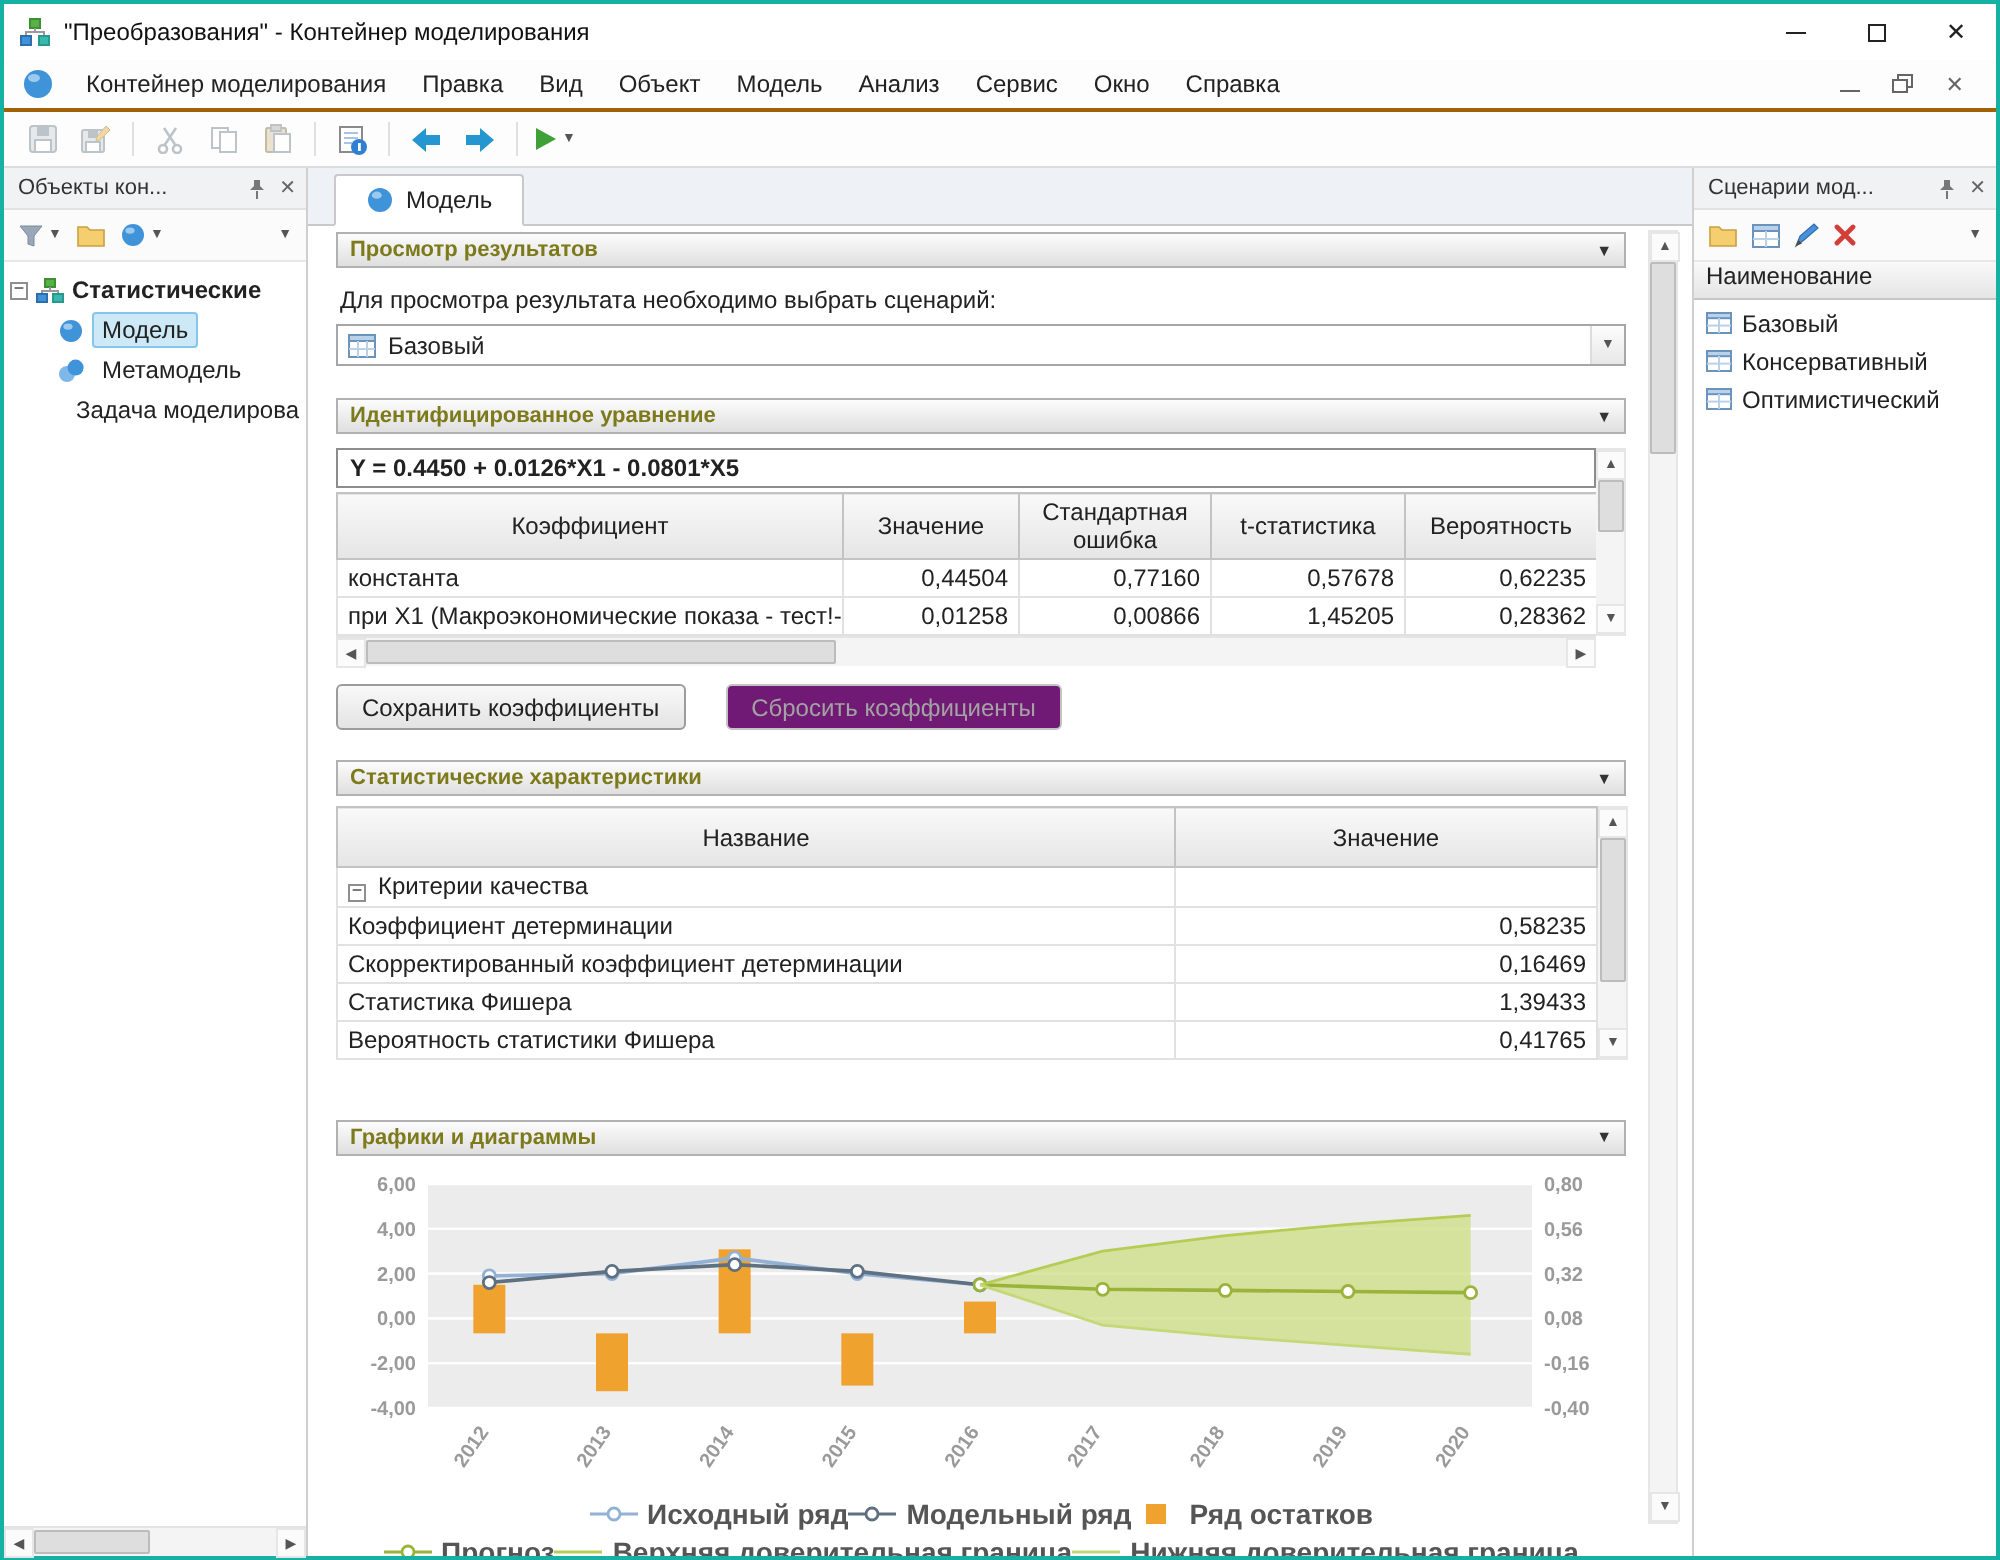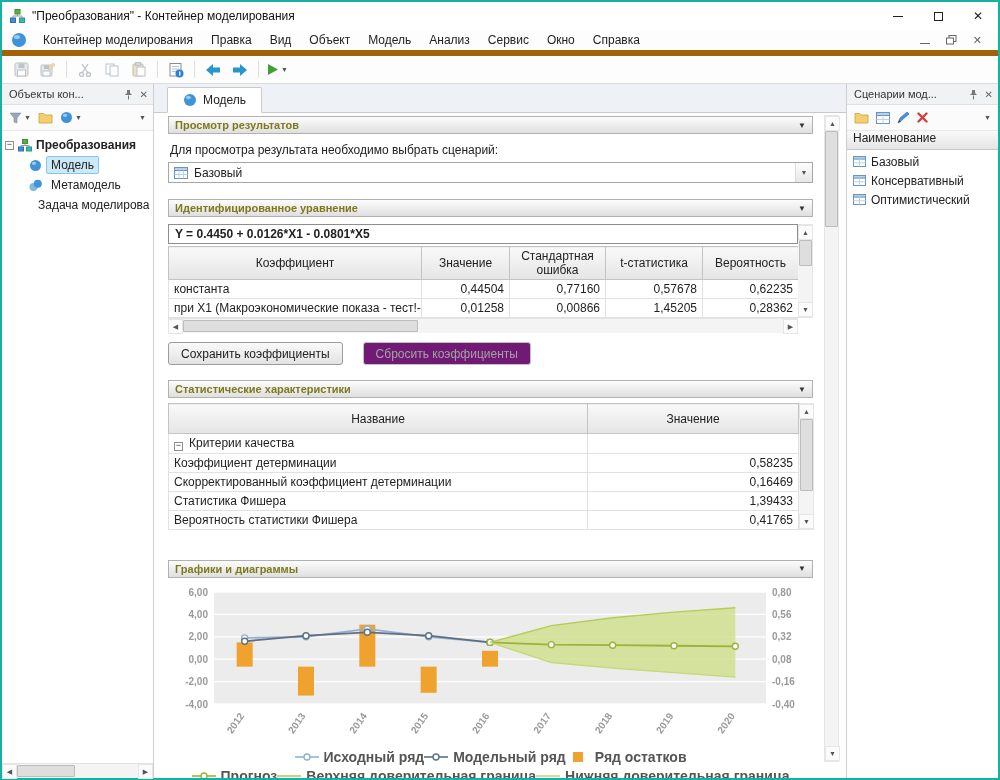--- a/index.html
+++ b/index.html
@@ -11,21 +11,21 @@
 
   
   .titlebar{height:28px;display:flex;align-items:center;gap:7px;padding-left:8px;background:#fff;}
   .titlebar .title{font-size:12px;color:#111;}
   .win-controls{margin-left:auto;display:flex;height:100%;}
   .wbtn{width:40px;height:100%;display:flex;align-items:center;justify-content:center;color:#222;font-size:12px;}
   .glyph-min{width:10px;height:1px;background:#222;display:inline-block;}
   .glyph-max{width:9px;height:9px;border:1px solid #222;display:inline-block;}
 
   
-  .menubar{height:26px;display:flex;align-items:center;background:#fdfdfd;border-bottom:6px solid #a16207;padding:0 4px;}
+  .menubar{height:26px;display:flex;align-items:center;background:#fdfdfd;border-bottom:2px solid #a16207;padding:0 4px;}
   .app-menu-btn{width:26px;height:22px;display:flex;align-items:center;justify-content:center;margin-right:2px;}
   .menu-item{padding:4px 9px;white-space:nowrap;}
   .mdi{margin-left:auto;display:flex;align-items:center;gap:16px;padding-right:12px;color:#666;}
 
   
   .toolbar{height:28px;display:flex;align-items:center;background:#fdfdfd;border-bottom:1px solid #dcdcdc;padding:0 6px;gap:1px;}
   .tbtn{min-width:26px;height:24px;display:flex;align-items:center;justify-content:center;border-radius:2px;}
   .tbtn.dis{opacity:.5;}
   .tsep{width:1px;height:17px;background:#e0e0e0;margin:0 4px;}
   .caret{font-size:7px;color:#555;margin-left:2px;}
@@ -272,21 +272,21 @@
       </div>
       <div class="tree">
         <div class="tree-row">
           <span class="exp"></span>
           <svg width="14" height="13">
               <rect x="4.5" y="0.5" width="5" height="4" fill="#57b147" stroke="#3e8f33"></rect>
               <path d="M7 4.5 v2 M3 8 V6.5 h8 V8" stroke="#9a9a9a" fill="none"></path>
               <rect x="0.5" y="8" width="5" height="4" fill="#3f93d9" stroke="#2d6fae"></rect>
               <rect x="8.5" y="8" width="5" height="4" fill="#39b8ad" stroke="#279a90"></rect>
             </svg>
-          <span class="tree-root-label">Преобразования</span>
+          <span class="tree-root-label">Статистические</span>
         </div>
         <div class="tree-row tree-child sel">
           <svg width="13" height="13">
               <circle cx="6.5" cy="6.5" r="5.5" fill="#3f93d9"></circle>
               <ellipse cx="5" cy="4.3" rx="2.3" ry="1.6" fill="#9cc9ef"></ellipse>
             </svg>
           <span class="tree-item-label">Модель</span>
         </div>
         <div class="tree-row tree-child">
           <svg width="13" height="13">

